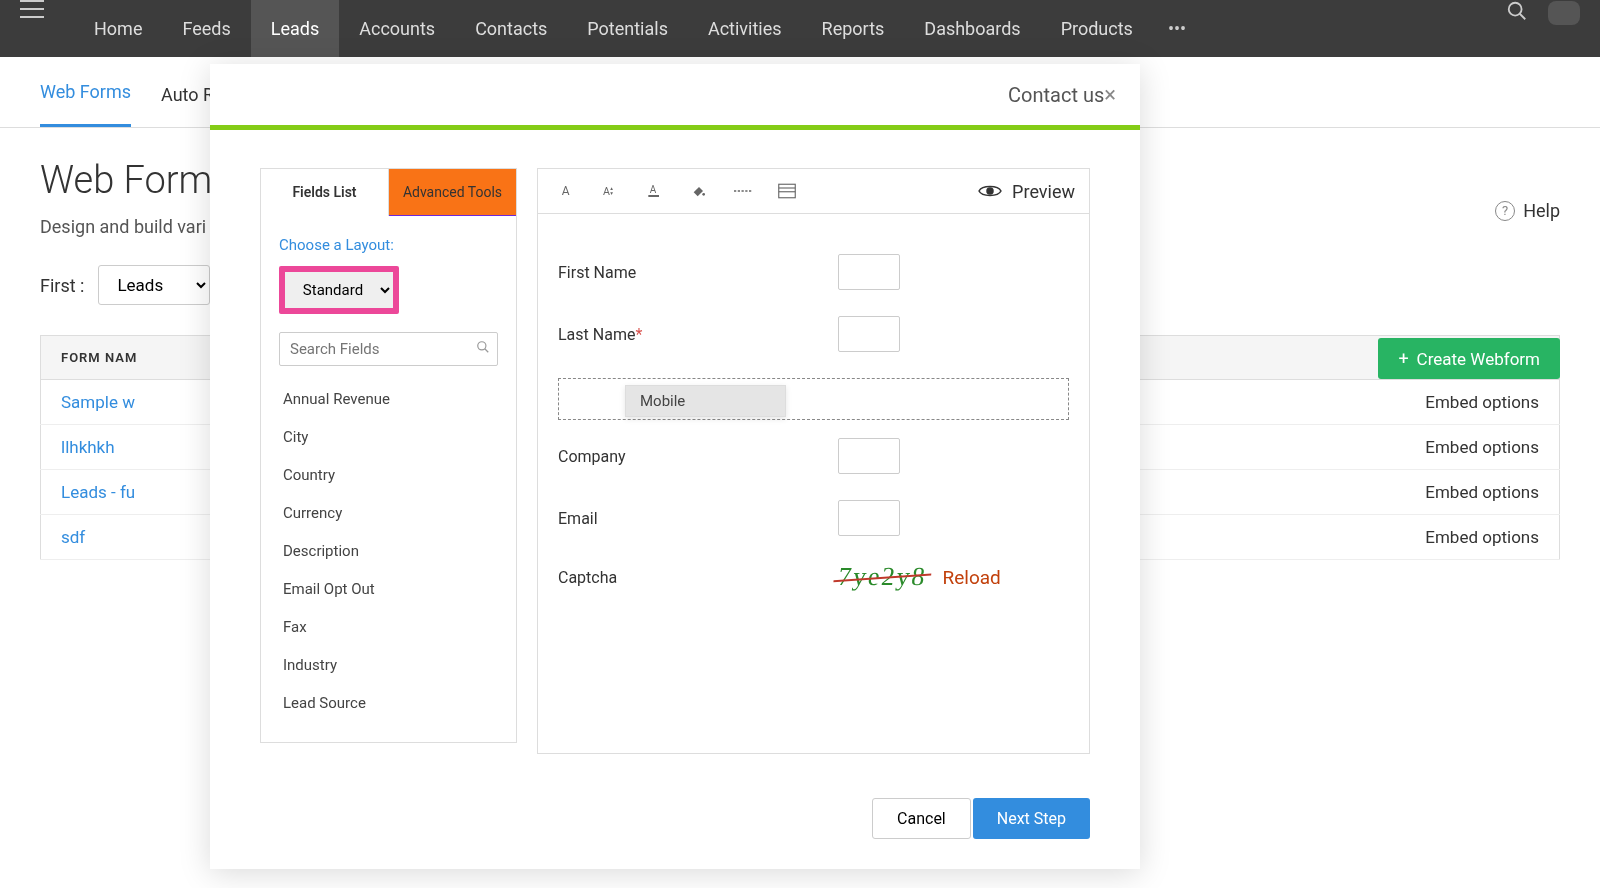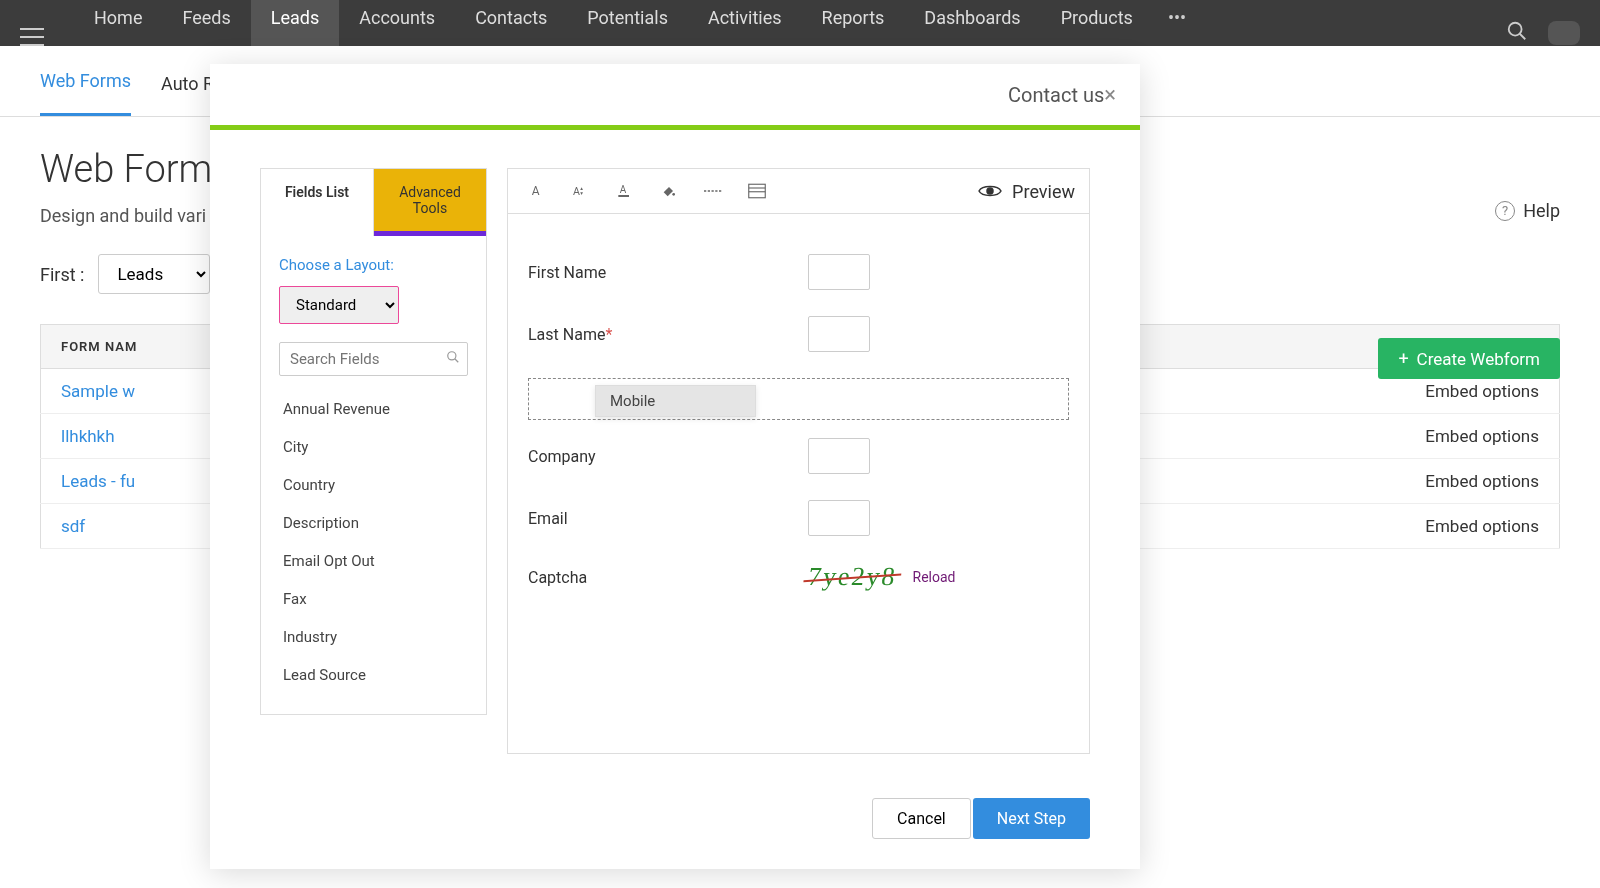--- a/index.html
+++ b/index.html
@@ -1,19 +1,19 @@
 <!DOCTYPE html>
 <html><head>
   <meta charset="utf-8">
   <style>
     * { margin: 0; padding: 0; box-sizing: border-box; font-family: -apple-system, BlinkMacSystemFont, "Segoe UI", Roboto, sans-serif; }
     body { background: #fff; color: #333; overflow: hidden; width: 1600px; height: 888px; position: relative; }
     
     
-    .topbar { background: #3c3c3c; height: 46px; display: flex; align-items: flex-end; padding: 0 20px; color: #ccc; }
+    .topbar { background: #3c3c3c; height: 57px; display: flex; align-items: flex-start; padding: 0 20px; color: #ccc; }
     .hamburger { width: 24px; height: 18px; display: flex; flex-direction: column; justify-content: space-between; margin-right: 30px; cursor: pointer; }
     .hamburger span { height: 2px; background: #ccc; }
     .nav-items { display: flex; gap: 0; }
     .nav-item { padding: 18px 20px; font-size: 18px; color: #ddd; cursor: pointer; }
     .nav-item.active { background: #555; color: #fff; }
     .nav-more { padding: 18px 15px; font-size: 18px; color: #ccc; cursor: pointer; }
     .topbar-right { margin-left: auto; display: flex; gap: 20px; align-items: center; }
     .search-icon-top svg { width: 22px; height: 22px; stroke: #ccc; fill: none; stroke-width: 2; }
     .gamepad { width: 32px; height: 24px; background: #555; border-radius: 8px; position: relative; }
     
@@ -42,28 +42,28 @@
     .table td.embed { text-align: right; color: #333; }
     
     
     .modal { position: absolute; left: 210px; top: 64px; width: 930px; background: #fff; box-shadow: 0 4px 30px rgba(0,0,0,0.15); z-index: 100; }
     .modal-header { padding: 18px 24px; border-bottom: 5px solid #84cc16; display: flex; justify-content: flex-end; align-items: center; }
     .modal-title { font-size: 20px; color: #555; }
     .modal-close { font-size: 22px; color: #888; cursor: pointer; }
     .modal-body { padding: 38px 50px 20px; display: flex; gap: 20px; }
     
     
-    .left-panel { width: 227px; }
+    .left-panel { width: 257px; }
     .field-tabs { display: flex; border: 1px solid #ddd; border-bottom: none; }
-    .field-tab { flex: 1; padding: 15px 12px; text-align: center; font-size: 14px; cursor: pointer; background: #eab308; border-bottom: 5px solid #6d28d9; }
+    .field-tab { flex: 1; padding: 15px 12px; text-align: center; font-size: 14px; cursor: pointer; background: #f97316; border-bottom: 1px solid #6d28d9; }
     .field-tab.active { background: #fff; font-weight: 600; border-bottom: none; }
     .field-tab:first-child { border-right: 1px solid #ddd; }
     .left-inner { border: 1px solid #ddd; border-top: none; padding: 20px 18px; background: #fff; }
     .layout-label { color: #338dde; font-size: 15px; margin-bottom: 12px; }
-    .layout-select { width: 120px; padding: 8px 12px; border: 1px solid #ec4899; border-radius: 2px; font-size: 15px; margin-bottom: 18px; }
+    .layout-select { width: 120px; padding: 8px 12px; border: 6px solid #ec4899; border-radius: 2px; font-size: 15px; margin-bottom: 18px; text-align: center; }
     .search-fields { position: relative; margin-bottom: 14px; }
     .search-fields input { width: 100%; padding: 7px 30px 7px 10px; border: 1px solid #ccc; border-radius: 2px; font-size: 15px; }
     .search-fields .mag { position: absolute; right: 8px; top: 7px; color: #999; }
     .field-list { max-height: 360px; overflow-y: auto; position: relative; }
     .field-item { padding: 10px 4px; font-size: 15px; color: #444; cursor: grab; }
     
     
     .right-panel { flex: 1; }
     .toolbar { display: flex; align-items: center; padding: 8px 14px; border: 1px solid #ddd; background: #fff; }
     .tool-btn { width: 30px; height: 28px; display: flex; align-items: center; justify-content: center; margin-right: 14px; cursor: pointer; color: #666; }
@@ -73,21 +73,21 @@
     .form-canvas { border: 1px solid #ddd; border-top: none; padding: 40px 20px 47px; min-height: 540px; position: relative; }
     .form-row { display: flex; align-items: center; margin-bottom: 26px; }
     .form-label { width: 280px; font-size: 16px; color: #333; }
     .form-label .req { color: #d9534f; }
     .form-input { width: 62px; height: 36px; border: 1px solid #ccc; border-radius: 2px; }
     .drop-zone { border: 1px dashed #888; height: 42px; margin: 6px 0 18px; position: relative; }
     .drag-ghost { position: absolute; left: 66px; top: 6px; background: #e5e5e5; border: 1px solid #ddd; padding: 6px 100px 6px 14px; font-size: 15px; color: #444; box-shadow: 0 2px 6px rgba(0,0,0,0.1); }
     .captcha-row { display: flex; align-items: center; }
     .captcha-img { font-family: cursive; font-size: 26px; color: #2a8a2a; transform: skewX(-8deg); letter-spacing: 2px; margin-right: 16px; position: relative; }
     .captcha-img::after { content: ""; position: absolute; left: -4px; right: -4px; top: 50%; height: 2px; background: #c0392b; transform: rotate(-4deg); }
-    .reload-link { color: #701a75; font-size: 14px; cursor: pointer; }
+    .reload-link { color: #c2410c; font-size: 19px; cursor: pointer; }
     
     
     .modal-footer { padding: 24px 50px 30px; display: flex; justify-content: flex-end; gap: 2px; }
     .btn-cancel { padding: 10px 24px; border: 1px solid #ccc; background: #fff; border-radius: 3px; font-size: 16px; cursor: pointer; }
     .btn-next { padding: 10px 24px; background: #338dde; color: #fff; border: none; border-radius: 3px; font-size: 16px; cursor: pointer; }
   </style>
 </head>
 <body>
 
 <div class="topbar">
@@ -191,20 +191,21 @@
             <svg width="14" height="14" viewBox="0 0 24 24" fill="none" stroke="#999" stroke-width="2">
                 <circle cx="10" cy="10" r="7"></circle>
                 <line x1="15" y1="15" x2="21" y2="21"></line>
               </svg>
           </span>
         </div>
         <div class="field-list">
           <div class="field-item">Annual Revenue</div>
           <div class="field-item">City</div>
           <div class="field-item">Country</div>
+          <div class="field-item">Currency</div>
           <div class="field-item">Description</div>
           <div class="field-item">Email Opt Out</div>
           <div class="field-item">Fax</div>
           <div class="field-item">Industry</div>
           <div class="field-item">Lead Source</div>
         </div>
       </div>
     </div>
 
     <div class="right-panel">

